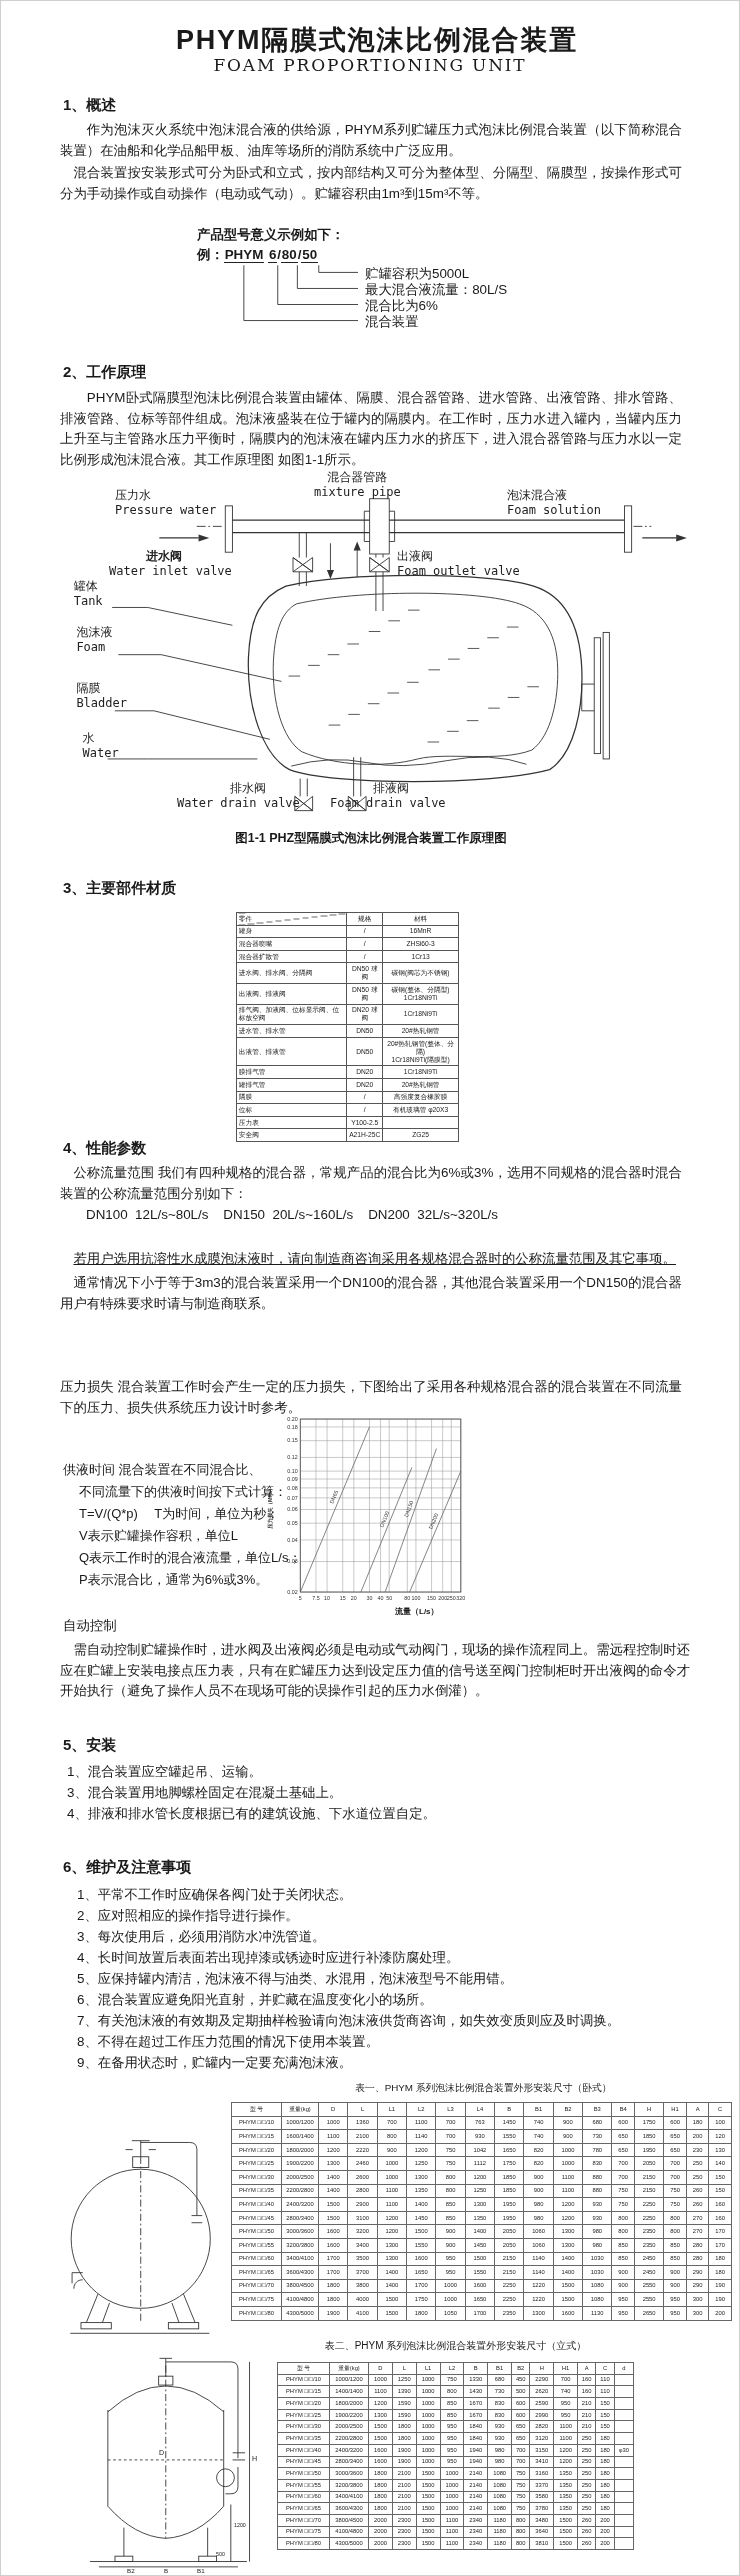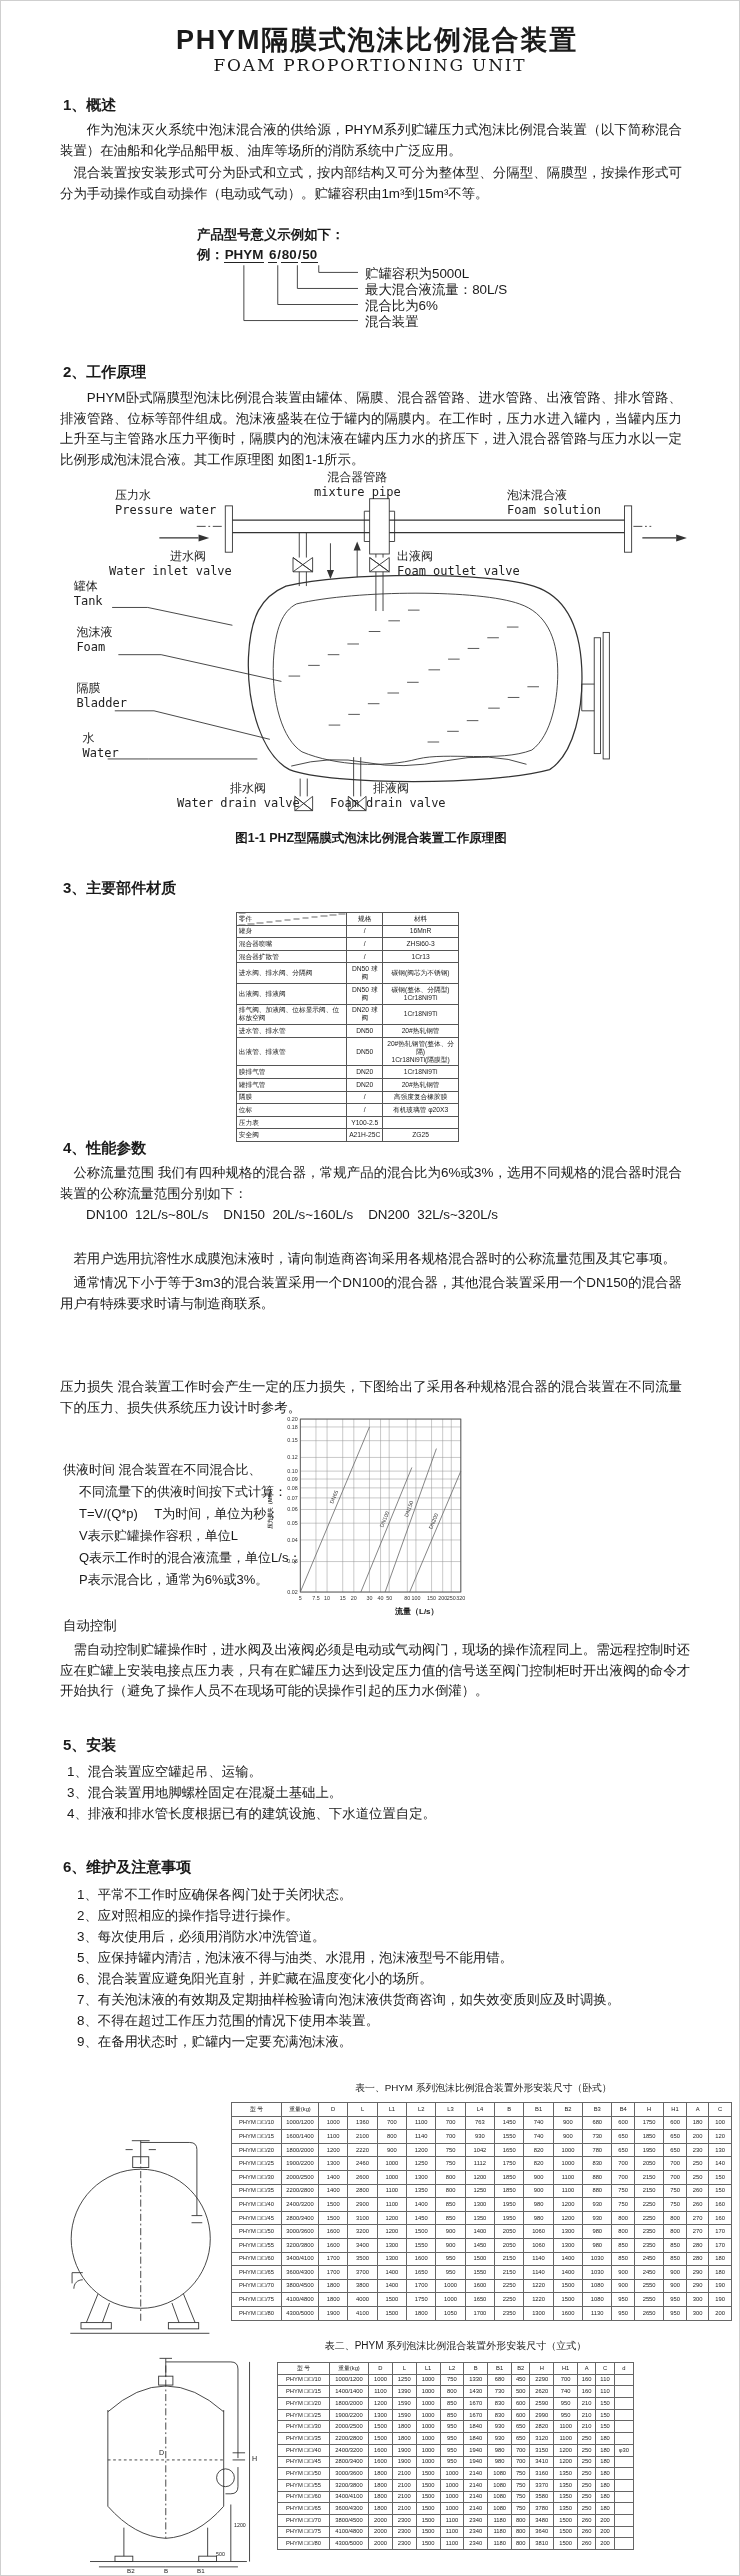--- a/index.html
+++ b/index.html
@@ -165,21 +165,21 @@
     </div>
     <div class="figlbl" style="top:-1.8px;left:251px;text-align:center;">
       <div>混合器管路</div>
       <div>mixture pipe</div>
     </div>
     <div class="figlbl" style="top:16px;left:444px;">
       <div>泡沫混合液</div>
       <div>Foam solution</div>
     </div>
     <div class="figlbl" style="top:77px;left:46px;">
-      <div style="margin-left:61px;">进水阀</div>
+      <div style="margin-left:37px;font-weight:bold;">进水阀</div>
       <div>Water inlet valve</div>
     </div>
     <div class="figlbl" style="top:77px;left:334px;">
       <div>出液阀</div>
       <div>Foam outlet valve</div>
     </div>
     <div class="figlbl" style="top:107px;left:10.7px;">
       <div>罐体</div>
       <div>Tank</div>
     </div>
@@ -292,21 +292,21 @@
           <td>安全阀</td>
           <td>A21H-25C</td>
           <td>ZG25</td>
         </tr>
       </tbody>
   </table>
 
   <div class="abs h" style="top:1138px;left:62px;">4、性能参数</div>
   <div class="abs p ind1" style="top:1162px;left:59px;">公称流量范围  我们有四种规格的混合器，常规产品的混合比为6%或3%，选用不同规格的混合器时混合装置的公称流量范围分别如下：</div>
   <div class="abs" style="top:1206px;left:85px;font-size:13.4px;white-space:pre;">DN100  12L/s~80L/s    DN150  20L/s~160L/s    DN200  32L/s~320L/s</div>
-  <div class="abs p ind1" style="top:1248px;left:59px;">若用户选用抗溶性水成膜泡沫液时，请向制造商咨询采用各规格混合器时的公称流量范围及其它事项。</div>
+  <div class="abs p ind1" style="top:1248px;left:59px;text-decoration:underline;">若用户选用抗溶性水成膜泡沫液时，请向制造商咨询采用各规格混合器时的公称流量范围及其它事项。</div>
   <div class="abs p ind1" style="top:1272px;left:59px;">通常情况下小于等于3m3的混合装置采用一个DN100的混合器，其他混合装置采用一个DN150的混合器用户有特殊要求时请与制造商联系。</div>
   <div class="abs p" style="top:1376px;left:59px;">压力损失  混合装置工作时会产生一定的压力损失，下图给出了采用各种规格混合器的混合装置在不同流量下的压力、损失供系统压力设计时参考。</div>
 
   <div class="abs supply" style="top:1458px;left:62px;width:223px;">
       <div>供液时间  混合装置在不同混合比、</div>
       <div>不同流量下的供液时间按下式计算：</div>
       <div>T=V/(Q*p)　  T为时间，单位为秒；</div>
       <div>V表示贮罐操作容积，单位L</div>
       <div>Q表示工作时的混合液流量，单位L/s；</div>
       <div>P表示混合比，通常为6%或3%。</div>
@@ -390,20 +390,21 @@
       <div>1、混合装置应空罐起吊、运输。</div>
       <div>3、混合装置用地脚螺栓固定在混凝土基础上。</div>
       <div>4、排液和排水管长度根据已有的建筑设施、下水道位置自定。</div>
     </div>
 
   <div class="abs h" style="top:1857px;left:62px;">6、维护及注意事项</div>
   <div class="abs list" style="top:1883px;left:76px;width:624px;">
       <div>1、平常不工作时应确保各阀门处于关闭状态。</div>
       <div>2、应对照相应的操作指导进行操作。</div>
       <div>3、每次使用后，必须用消防水冲洗管道。</div>
+      <div>4、长时间放置后表面若出现掉漆或锈迹时应进行补漆防腐处理。</div>
       <div>5、应保持罐内清洁，泡沫液不得与油类、水混用，泡沫液型号不能用错。</div>
       <div>6、混合装置应避免阳光直射，并贮藏在温度变化小的场所。</div>
       <div>7、有关泡沫液的有效期及定期抽样检验请向泡沫液供货商咨询，如失效变质则应及时调换。</div>
       <div>8、不得在超过工作压力范围的情况下使用本装置。</div>
       <div>9、在备用状态时，贮罐内一定要充满泡沫液。</div>
     </div>
 
   <div class="abs cap" style="top:2081px;left:232px;width:501px;font-weight:normal;font-size:9.8px;">表一、PHYM 系列泡沫比例混合装置外形安装尺寸（卧式）</div>
   <svg class="abs" style="top:2129px;left:55px;" width="165" height="214" viewBox="0 0 185 240">
     <circle class="ln" cx="95" cy="122" r="78"></circle>

